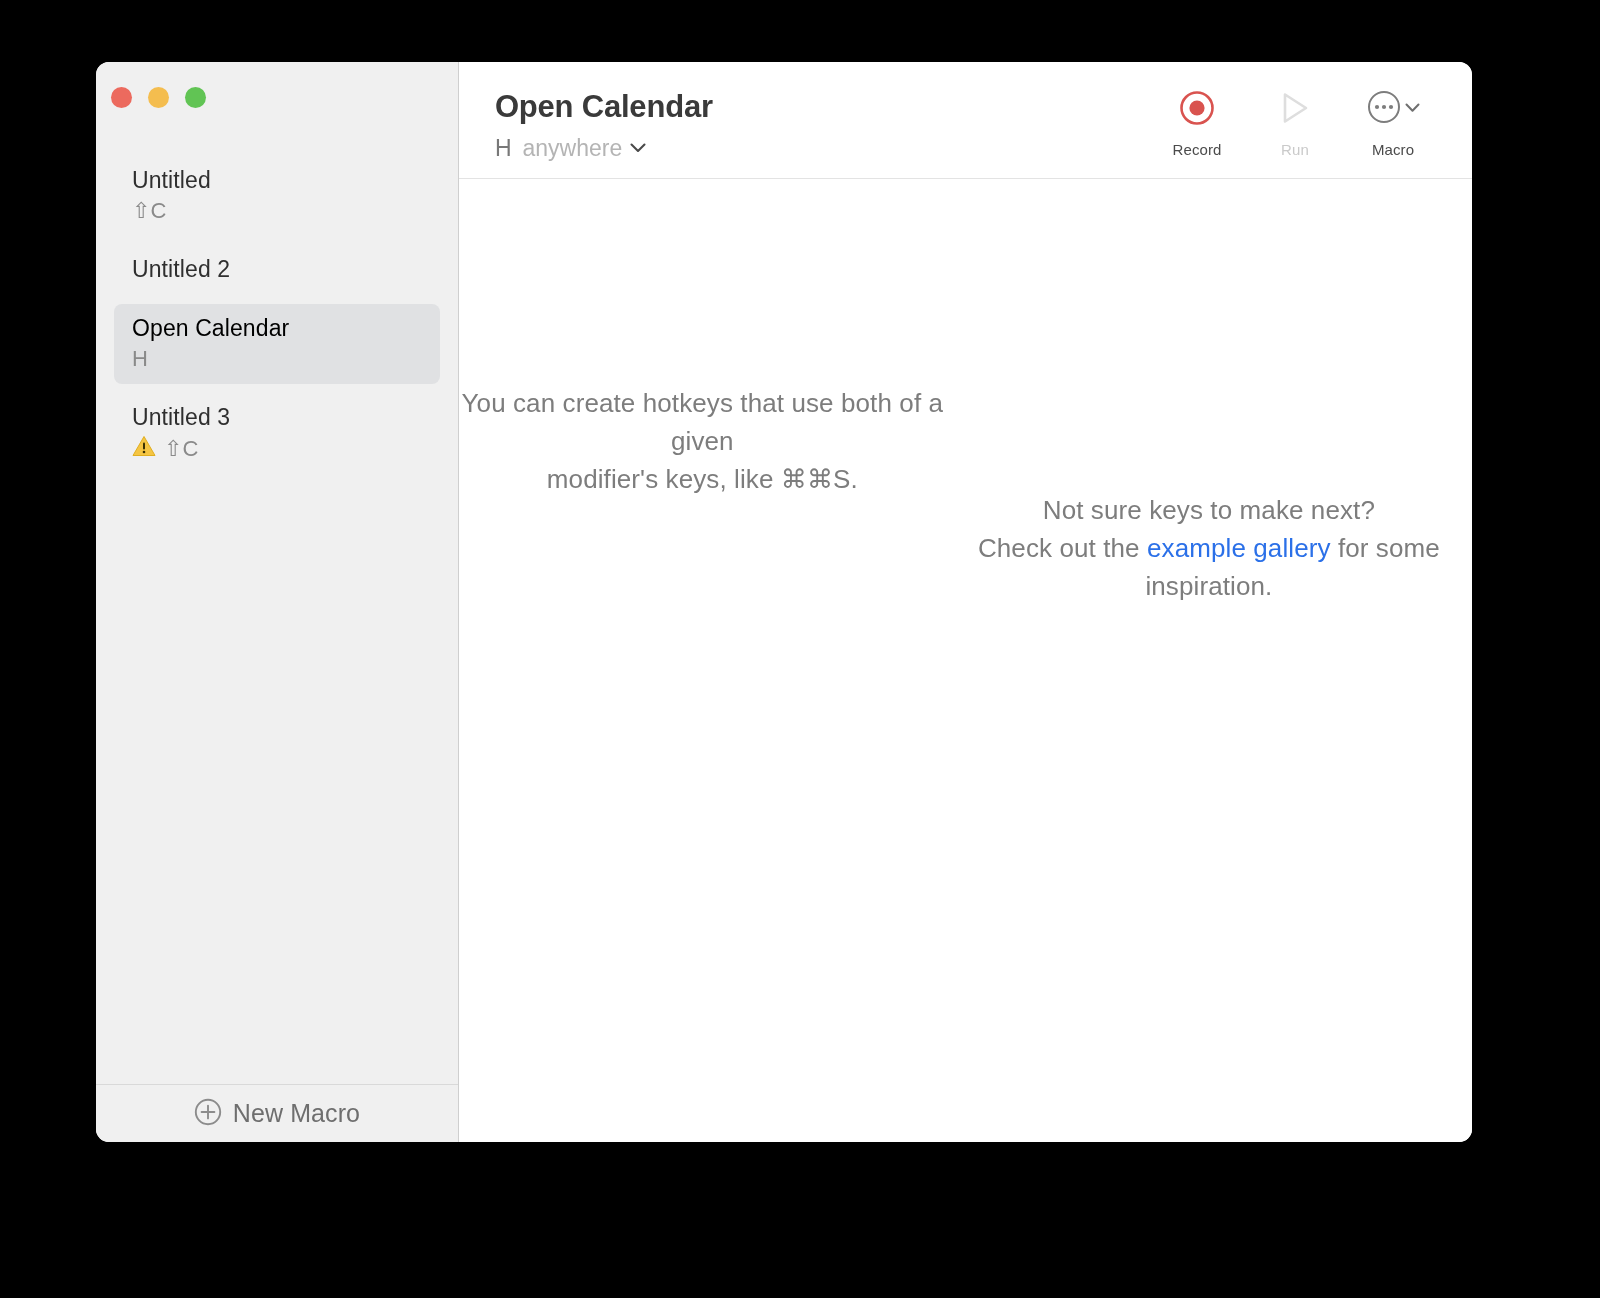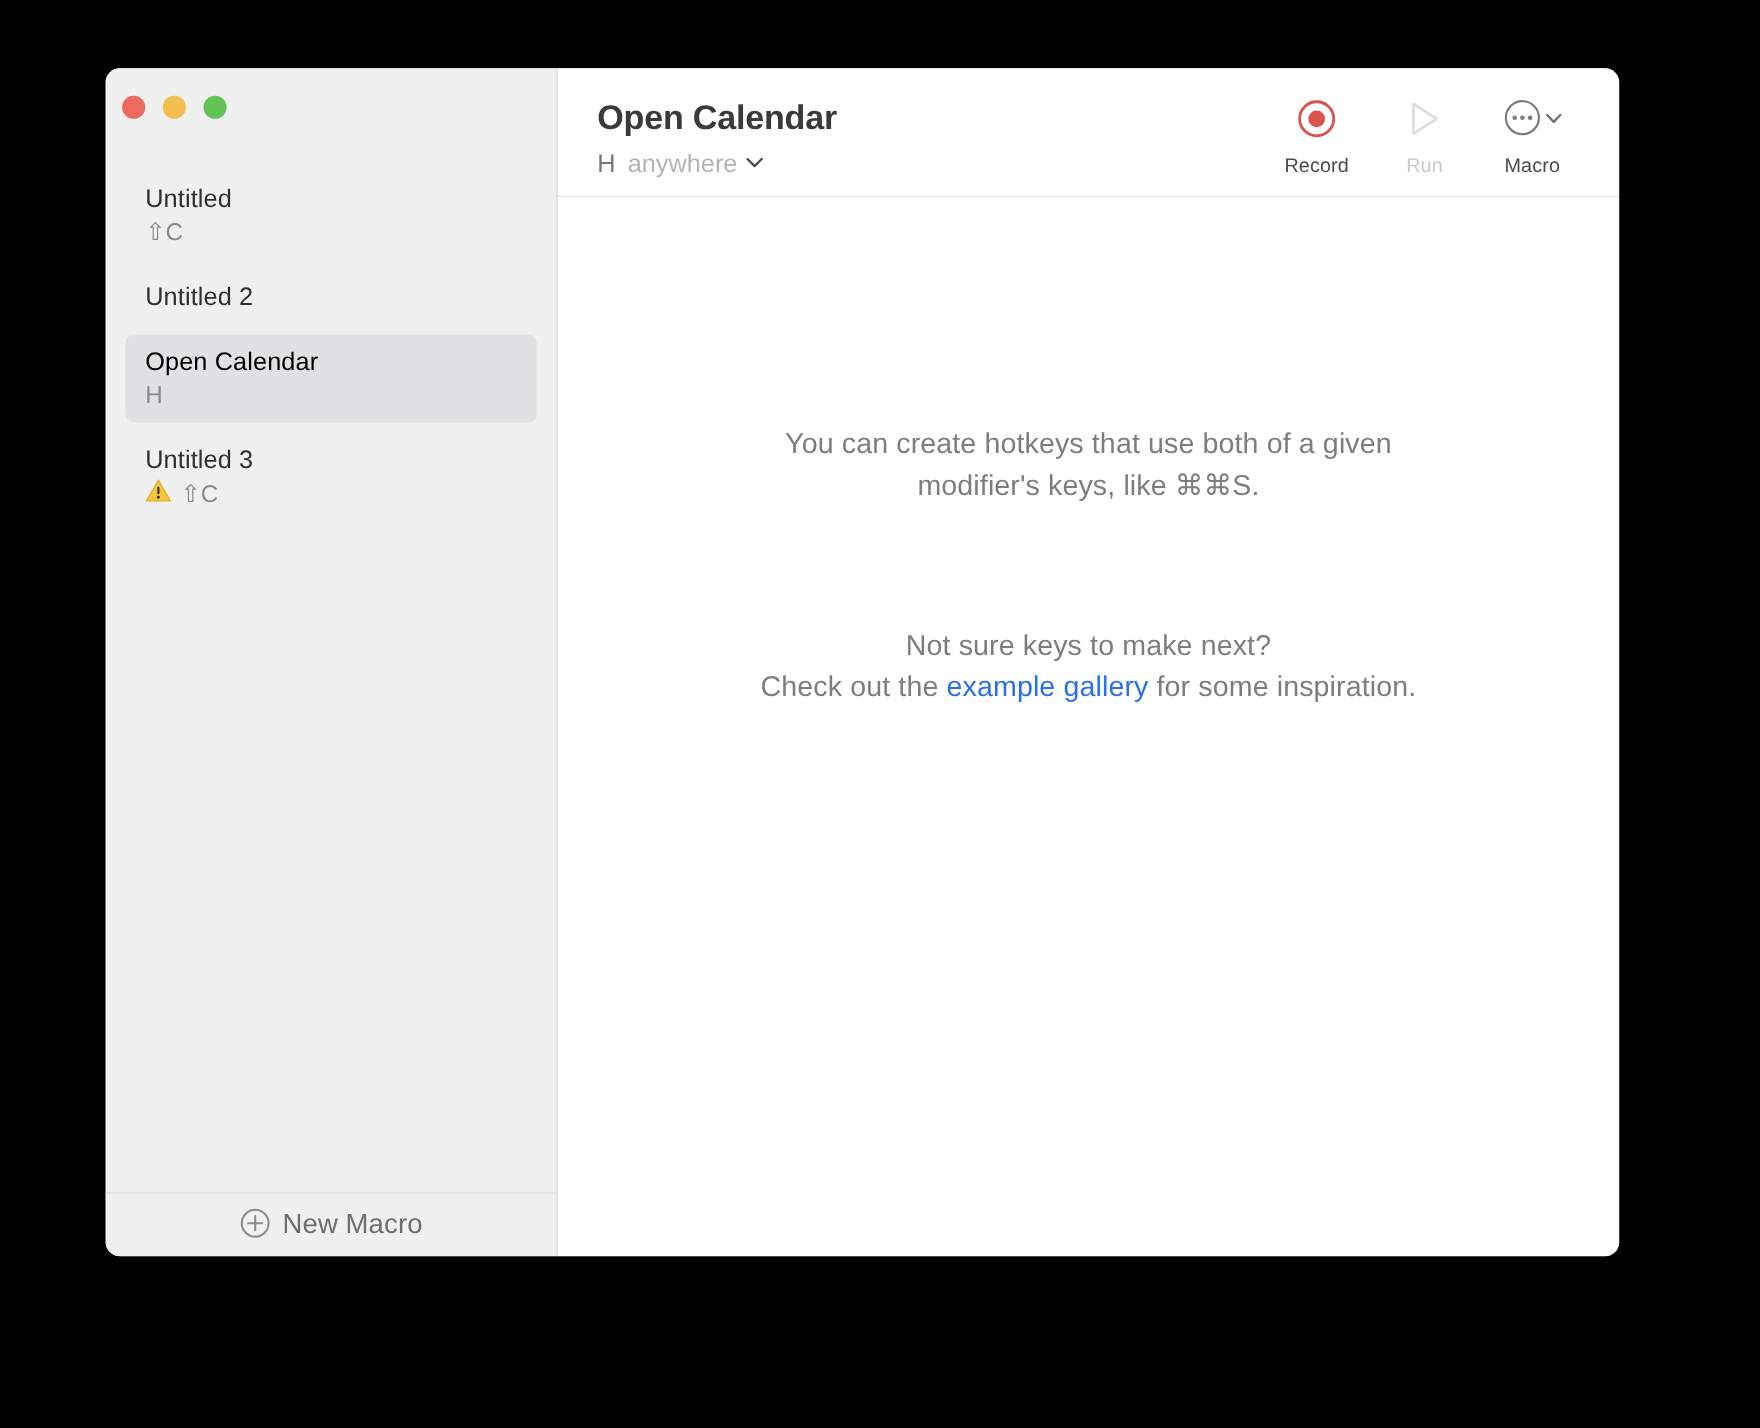--- a/index.html
+++ b/index.html
@@ -191,40 +191,39 @@
     padding: 0;
   }
   .tool-button.disabled { cursor: default; }
   .tool-icon {
     height: 40px;
     display: flex;
     align-items: center;
     justify-content: center;
   }
   .tool-label {
-    font-size: 18px;
+    font-size: 15px;
     line-height: 26px;
     letter-spacing: 0.1px;
   }
   .tool-label.record { color: #4b4b4b; }
   .tool-label.run    { color: #cacaca; text-align: center; }
   .tool-label.more   { color: #4b4b4b; }
 
   #more-icon-wrap {
     display: flex;
     align-items: center;
     gap: 4px;
   }
 
   
   #empty-state {
     flex: 1 1 auto;
     display: flex;
-    flex-direction: column;
-    align-items: center;
+    flex-direction: row;
     padding-top: 205px;
   }
   .hint-line {
     font-size: 26px;
     line-height: 38px;
     color: #7d7d7d;
     text-align: center;
     letter-spacing: 0.1px;
   }
   #tip-block { max-width: 640px; }

